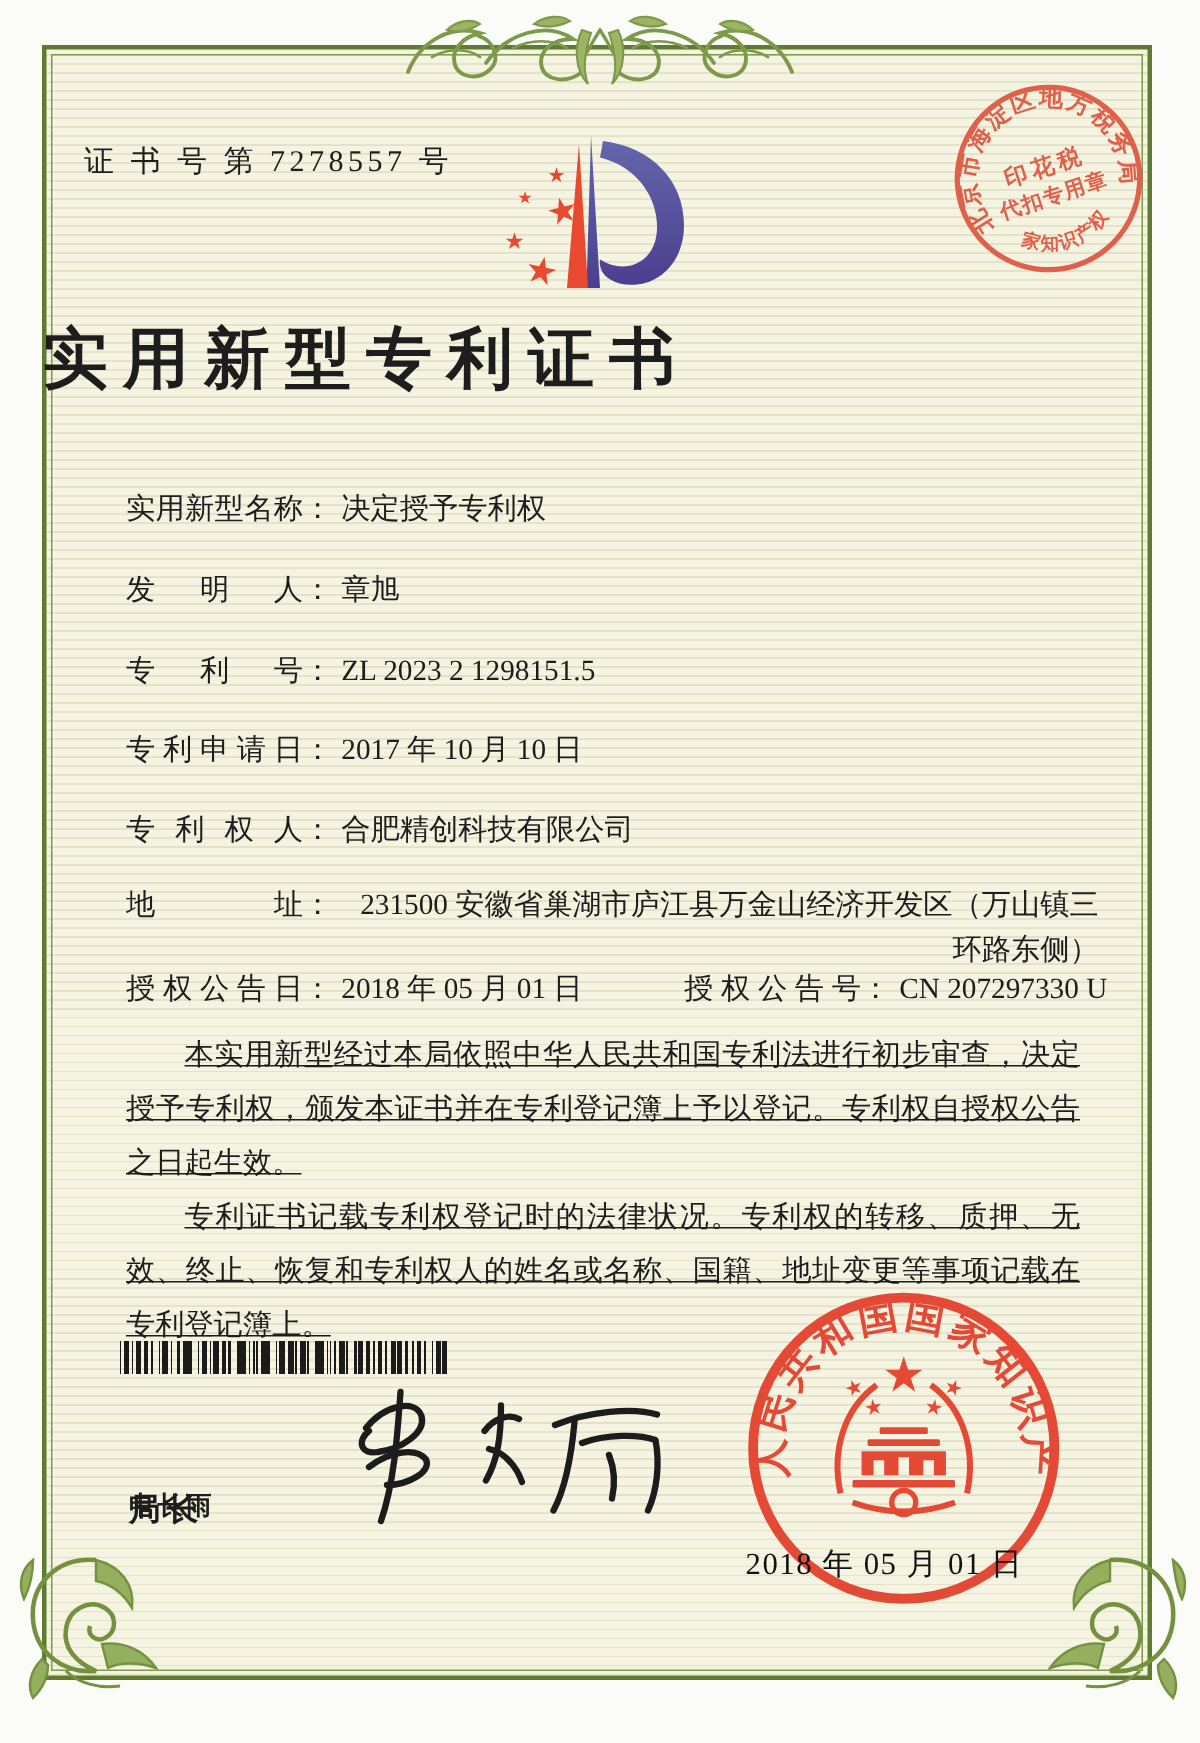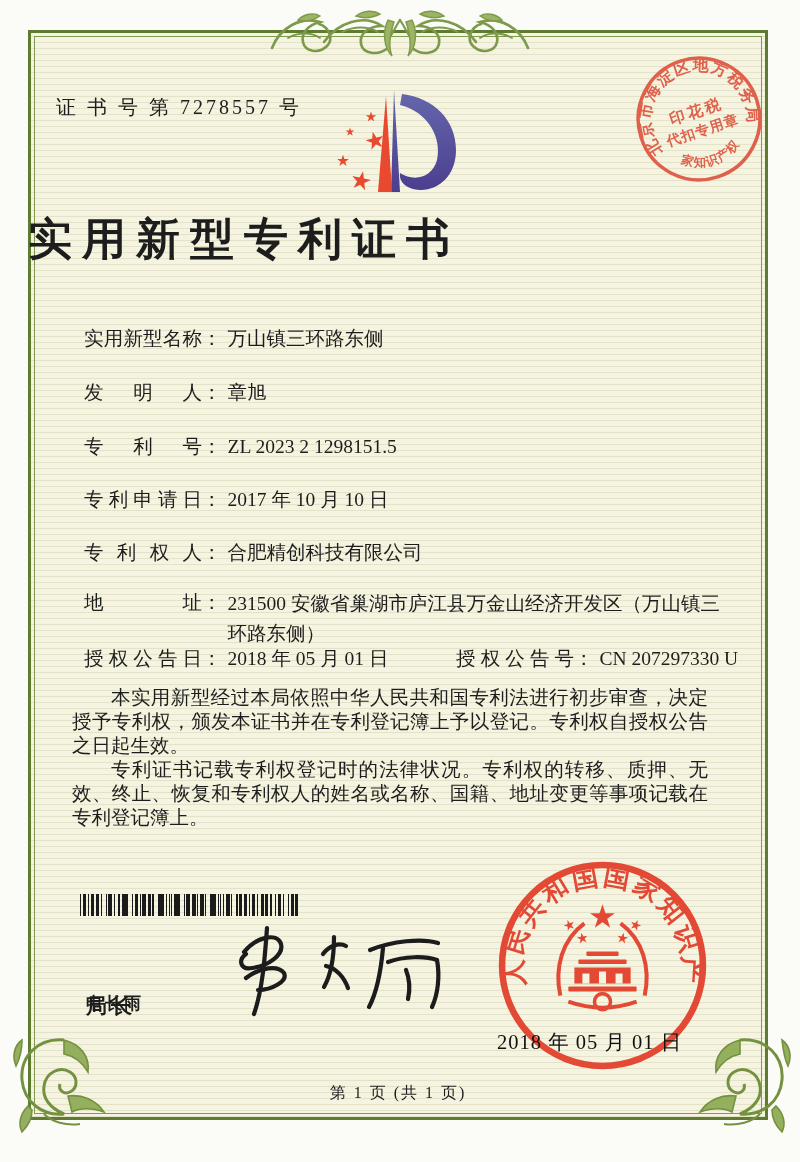--- a/index.html
+++ b/index.html
@@ -21,23 +21,23 @@
     border:1px solid #7e9a4c;pointer-events:none;
   }
   .abs{position:absolute;}
   .cert-no{left:56px;top:94px;font-size:20px;letter-spacing:3px;}
   .logo{left:328px;top:68px;}
   .stamp-wrap{left:632px;top:52px;width:134px;height:134px;transform:rotate(-18deg);}
   .title{left:28px;top:210px;width:740px;text-align:left;font-size:44px;font-weight:bold;letter-spacing:10px;}
   .frow{left:84px;font-size:19.5px;white-space:nowrap;}
   .flabel{display:inline-flex;justify-content:space-between;width:118px;vertical-align:top;}
   .fvalue{margin-left:6px;}
-  .fvalue.wrap{display:inline-block;white-space:normal;width:505px;line-height:30px;vertical-align:top;}
+  .fvalue.wrap{display:inline-block;white-space:normal;width:505px;line-height:30px;vertical-align:top;text-align:right;}
   .grant-right{position:absolute;left:372px;top:0;white-space:nowrap;}
-  .paras{left:72px;top:686px;width:636px;font-size:19.5px;line-height:24px;text-align:justify;}
+  .paras{left:84px;top:686px;width:636px;font-size:19.5px;line-height:36px;text-align:justify;text-decoration:underline;}
   .paras p{margin:0;text-indent:2em;}
   .barcode{
     left:80px;top:894px;width:219px;height:22px;
     background:
       repeating-linear-gradient(90deg,#1b1b1b 0 1px,rgba(0,0,0,0) 1px 3px,#1b1b1b 3px 6px,rgba(0,0,0,0) 6px 8px,#1b1b1b 8px 9px,rgba(0,0,0,0) 9px 13px),
       repeating-linear-gradient(90deg,rgba(0,0,0,0) 0 4px,#1b1b1b 4px 5px,rgba(0,0,0,0) 5px 11px,#1b1b1b 11px 14px,rgba(0,0,0,0) 14px 17px);
   }
   .dir-title{left:86px;top:992px;font-size:21px;font-weight:600;font-family:"Liberation Sans","DejaVu Sans",sans-serif;letter-spacing:4px;}
   .dir-name{left:86px;top:992px;font-size:17px;font-weight:600;font-family:"Liberation Sans","DejaVu Sans",sans-serif;letter-spacing:2px;}
   .signature{left:210px;top:910px;}
@@ -136,21 +136,21 @@
   <div class="abs title">实用新型专利证书</div>
 
   <div class="abs frow" style="top:325px">
     <span class="flabel">
         <span>实</span>
         <span>用</span>
         <span>新</span>
         <span>型</span>
         <span>名</span>
         <span>称</span>
-      </span><span>：</span><span class="fvalue">万山镇三环路东侧</span>
+      </span><span>：</span><span class="fvalue">决定授予专利权</span>
   </div>
   <div class="abs frow" style="top:379px">
     <span class="flabel">
         <span>发</span>
         <span>明</span>
         <span>人</span>
       </span><span>：</span><span class="fvalue">章旭</span>
   </div>
   <div class="abs frow" style="top:433px">
     <span class="flabel">
@@ -251,15 +251,14 @@
         <path d="M68,140 C62,112 70,84 92,68" fill="none" stroke="#e23c28" stroke-width="4"></path>
         <path d="M152,140 C158,112 150,84 128,68" fill="none" stroke="#e23c28" stroke-width="4"></path>
         <circle cx="110" cy="146" r="8" fill="none" stroke="#e23c28" stroke-width="3.5"></circle>
         <path d="M76,146 Q110,158 144,146" fill="none" stroke="#e23c28" stroke-width="4"></path>
       </g>
     </g>
   </svg>
 
   <div class="abs seal-date">2018 年 05 月 01 日</div>
 
-  <div class="abs footer">第 1 页 (共 1 页)</div>
 
 </div>
 
 </body></html>

